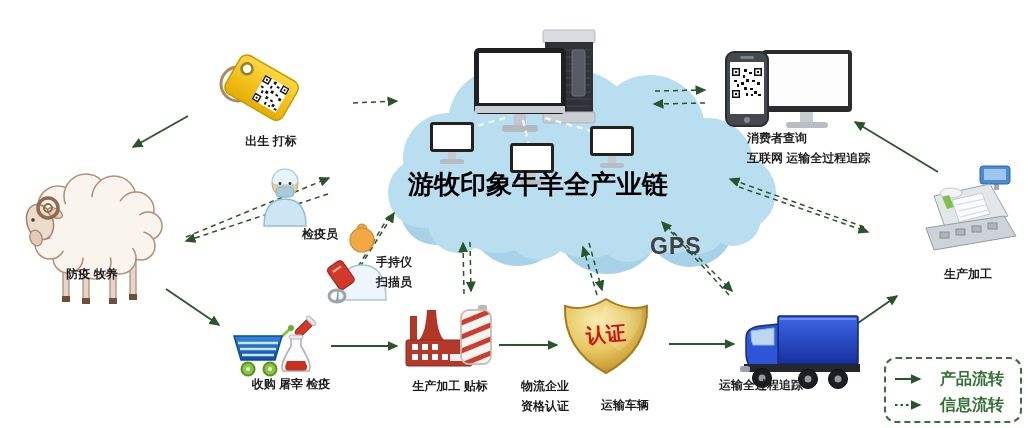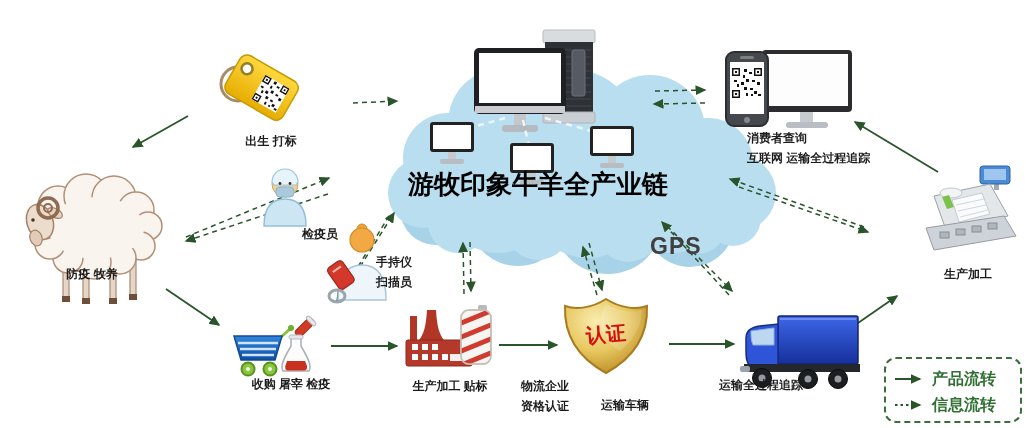--- a/index.html
+++ b/index.html
@@ -5,21 +5,21 @@
   html,body{margin:0;padding:0;background:#fff;}
   #canvas{position:relative;width:1026px;height:428px;background:#fff;overflow:hidden;
           font-family:"Liberation Sans","DejaVu Sans",sans-serif;}
   .abs{position:absolute;}
   .lbl{position:absolute;font-weight:700;color:#1c1c1c;font-size:12px;line-height:20px;white-space:nowrap;}
   .ctr{transform:translateX(-50%);text-align:center;}
   .cloud-title{font-size:26px;font-weight:700;color:#000;line-height:27px;}
   .gps{font-size:23px;font-weight:800;color:#404040;letter-spacing:1px;}
   .legend-box{position:absolute;left:884px;top:357px;width:138px;height:66px;border:2px dashed #3a6e3a;
               border-radius:12px;box-sizing:border-box;padding:7px 8px 0 8px;}
-  .legend-row{display:flex;align-items:center;height:26px;}
+  .legend-row{display:flex;align-items:center;gap:8px;height:26px;}
   .legend-row span{color:#2f7032;font-size:16px;font-weight:700;}
   svg{display:block;overflow:visible;}
 </style>
 </head>
 <body>
 
 <div id="canvas">
 
   <svg width="0" height="0" class="abs" aria-hidden="true">
     <defs>
@@ -408,21 +408,21 @@
   </div>
 
   <div class="lbl ctr" style="left:92px;top:264px;">防疫 牧养</div>
   <div class="lbl ctr" style="left:271px;top:131px;">出生 打标</div>
   <div class="lbl ctr" style="left:320px;top:224px;">检疫员</div>
   <div class="lbl" style="left:376px;top:252px;">
     <div>手持仪</div>
     <div>扫描员</div>
   </div>
   <div class="lbl ctr" style="left:291px;top:374px;">收购 屠宰 检疫</div>
-  <div class="lbl ctr" style="left:450px;top:376px;font-family:Liberation Serif, serif;">生产加工 贴标</div>
+  <div class="lbl ctr" style="left:450px;top:376px;">生产加工 贴标</div>
   <div class="lbl" style="left:521px;top:376px;">
     <div>物流企业</div>
     <div>资格认证</div>
   </div>
   <div class="lbl" style="left:601px;top:376px;margin-top:19px;">运输车辆</div>
   <div class="lbl" style="left:719px;top:375px;">
     <div>运输全过程追踪</div>
   </div>
   <div class="lbl" style="left:699px;top:128px;margin-left:48px;">
     <div>消费者查询</div>

